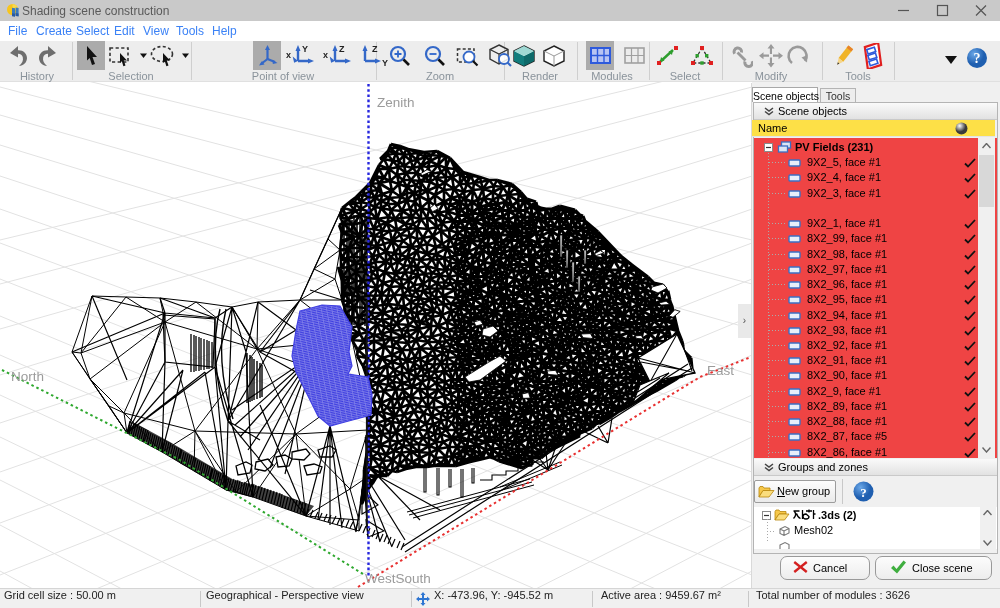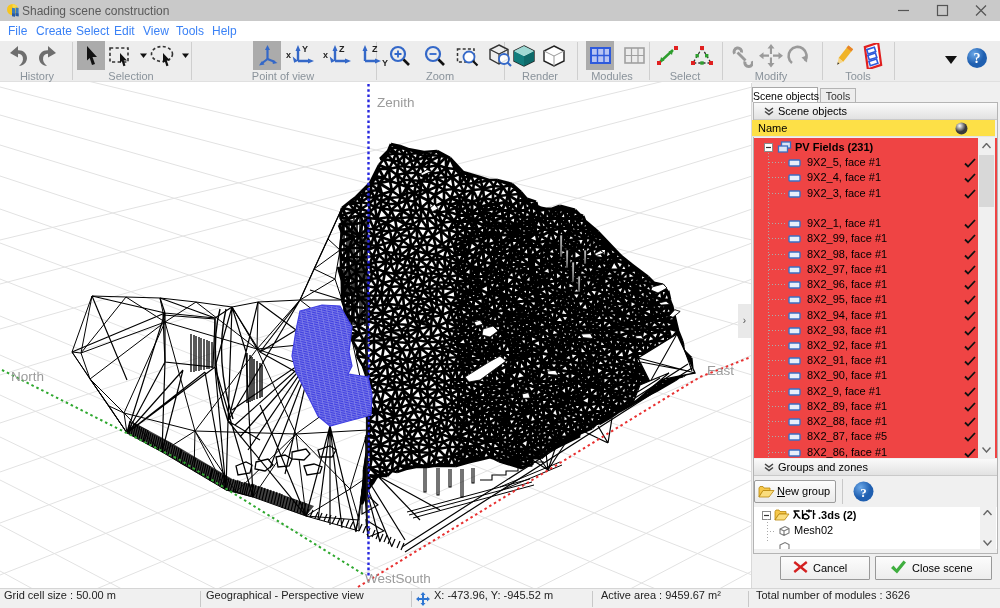--- a/index.html
+++ b/index.html
@@ -25,21 +25,21 @@
 #panel { position:absolute; left:752px; top:83px; width:248px; height:505px; background:#f0f0f0; font-size:11px; }
 
 #statusbar { position:absolute; left:0; top:588px; width:1000px; height:20px; background:#f0f0f0; border-top:1px solid #d5d5d5; font-size:11px; color:#222; }
 .ssep { position:absolute; top:2px; height:16px; width:1px; background:#c8c8c8; }
 .sitem { position:absolute; top:0; }
 
 .pressbox { position:absolute; width:28px; height:29px; background:#ababab; }
 .hdr { position:absolute; left:2px; width:243px; height:17px; background:linear-gradient(#fafafa,#e2e2e2); border-bottom:1px solid #c9c9c9; }
 .hdr span { position:absolute; top:2px; }
 #panel .hdr { border-bottom:1px solid #c9c9c9; }
-.btn { position:absolute; height:24px; background:linear-gradient(#fcfcfc,#ededed); border:1px solid #999; border-radius:1px; }
+.btn { position:absolute; height:24px; background:linear-gradient(#fcfcfc,#ededed); border:1px solid #999; border-radius:7px; }
 .btn span { position:absolute; top:5px; }
 </style>
 </head>
 <body>
 <div id="win">
   <div id="titlebar">
     <svg class="ticon" style="left:6px;top:3px" width="15" height="15" viewBox="0 0 15 15">
       <circle cx="6.5" cy="6.5" r="5.5" fill="#f7c51e"></circle>
       <path d="M6.5 1 A5.5 5.5 0 0 1 12 6.5 L6.5 6.5 Z" fill="#f9d94a"></path>
       <g fill="#3a7abf">

